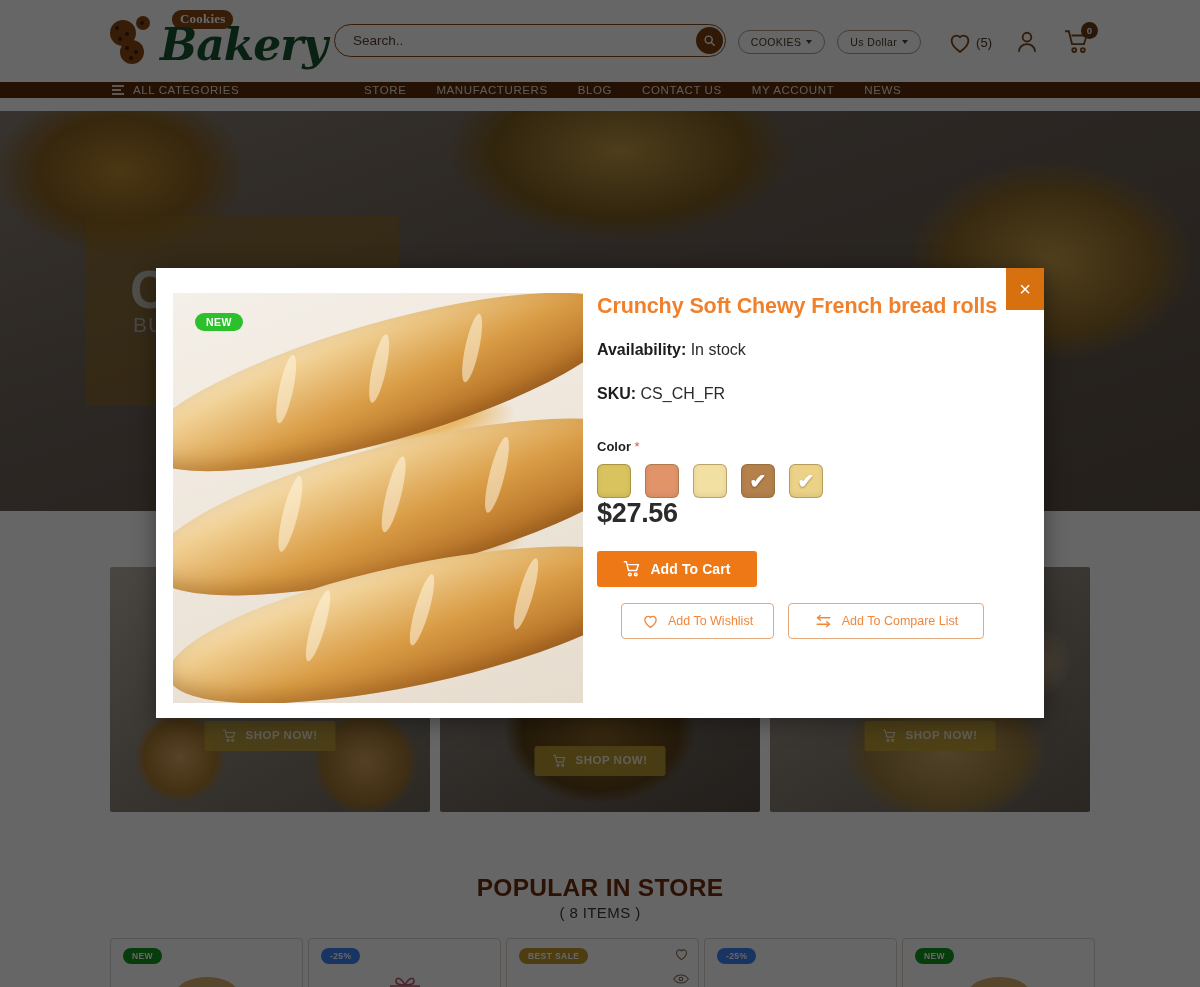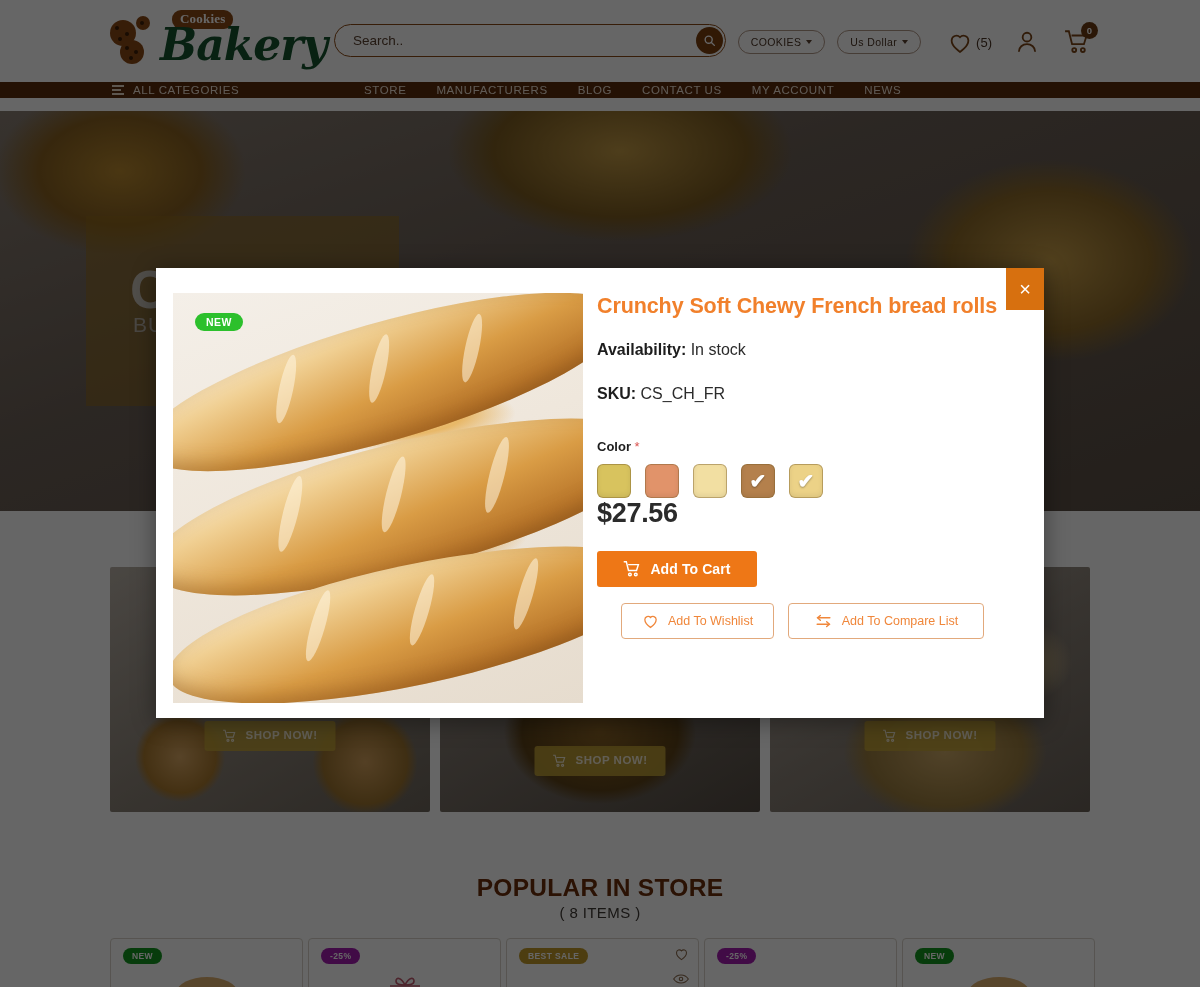--- a/index.html
+++ b/index.html
@@ -183,21 +183,21 @@
   .pcard:nth-child(2){ left: 308px; }
   .pcard:nth-child(3){ left: 506px; }
   .pcard:nth-child(4){ left: 704px; }
   .pcard:nth-child(5){ left: 902px; }
   .pbadge {
     position: absolute; left: 12px; top: 9px;
     font-size: 8.5px; font-weight: bold; color: #fff;
     padding: 3px 9px; border-radius: 9px; letter-spacing: .4px;
   }
   .pbadge.new { background: #12971f; }
-  .pbadge.sale { background: #a21caf; }
+  .pbadge.sale { background: #3b82f6; }
   .pbadge.best { background: #c19a2a; }
   .pthumb { position:absolute; bottom:-18px; left:50%; transform:translateX(-50%); width:60px; height:30px; border-radius:50% 50% 40% 40%; background:#d9a55e; opacity:.9; }
   .gift-bow { position:absolute; left:50%; top:30px; transform:translateX(-50%); width:42px; height:24px; }
   .pact { position: absolute; right: 9px; color: #8a6a4d; cursor: pointer; }
   .pact.heart { top: 8px; }
   .pact.eye { top: 32px; }
 
   
   .modal {
     position: absolute; left: 156px; top: 268px;

